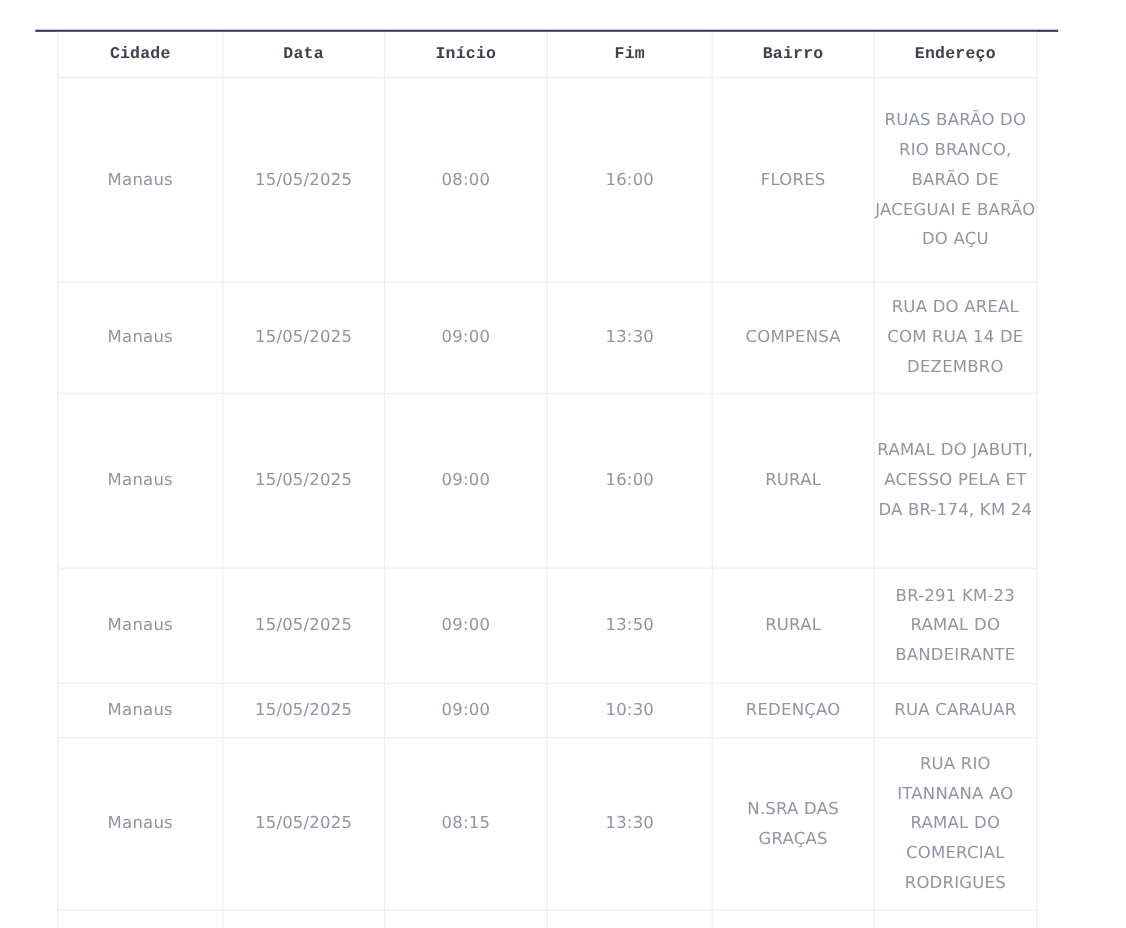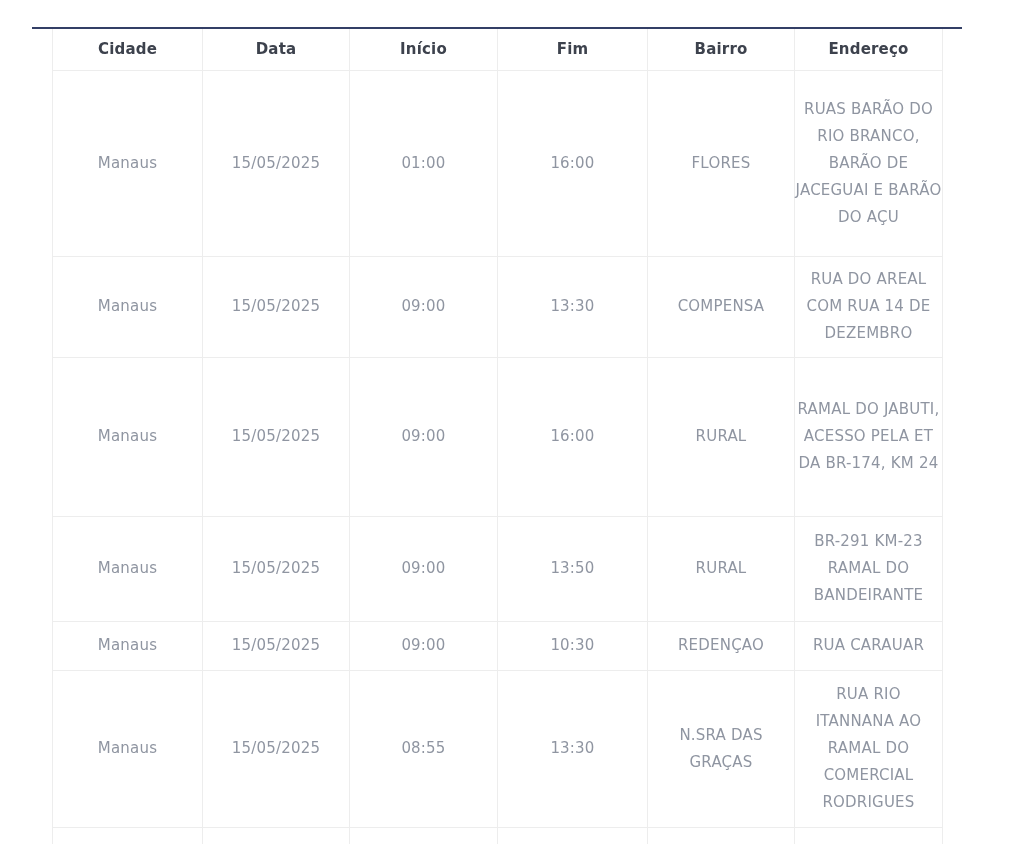--- a/index.html
+++ b/index.html
@@ -40,20 +40,21 @@
     padding: 6px 12px;
     box-sizing: border-box;
   }
   th {
     color: var(--header-text-color, #3d424d);
     font-size: 15px;
     font-weight: bold;
     letter-spacing: 0.2px;
     height: 41px;
     border-top: none;
+    font-family: Liberation Mono, monospace;
   }
   td {
     color: var(--cell-text-color, #8f95a1);
     font-size: 15px;
     line-height: 27px;
     letter-spacing: 0.2px;
   }
   td.endereco { padding: 6px 0; }
   tr.r1 { height: 186px; }
   tr.r2 { height: 101px; }
@@ -83,21 +84,21 @@
         <th>Início</th>
         <th>Fim</th>
         <th>Bairro</th>
         <th>Endereço</th>
       </tr>
     </thead>
     <tbody>
       <tr class="r1">
         <td>Manaus</td>
         <td>15/05/2025</td>
-        <td>01:00</td>
+        <td>08:00</td>
         <td>16:00</td>
         <td>FLORES</td>
         <td class="endereco">RUAS BARÃO DO RIO BRANCO, BARÃO DE JACEGUAI E BARÃO DO AÇU</td>
       </tr>
       <tr class="r2">
         <td>Manaus</td>
         <td>15/05/2025</td>
         <td>09:00</td>
         <td>13:30</td>
         <td>COMPENSA</td>
@@ -123,21 +124,21 @@
         <td>Manaus</td>
         <td>15/05/2025</td>
         <td>09:00</td>
         <td>10:30</td>
         <td>REDENÇAO</td>
         <td class="endereco">RUA CARAUAR</td>
       </tr>
       <tr class="r6">
         <td>Manaus</td>
         <td>15/05/2025</td>
-        <td>08:55</td>
+        <td>08:15</td>
         <td>13:30</td>
         <td>N.SRA DAS GRAÇAS</td>
         <td class="endereco">RUA RIO ITANNANA AO RAMAL DO COMERCIAL RODRIGUES</td>
       </tr>
       <tr class="partial">
         <td></td>
         <td></td>
         <td></td>
         <td></td>
         <td></td>

